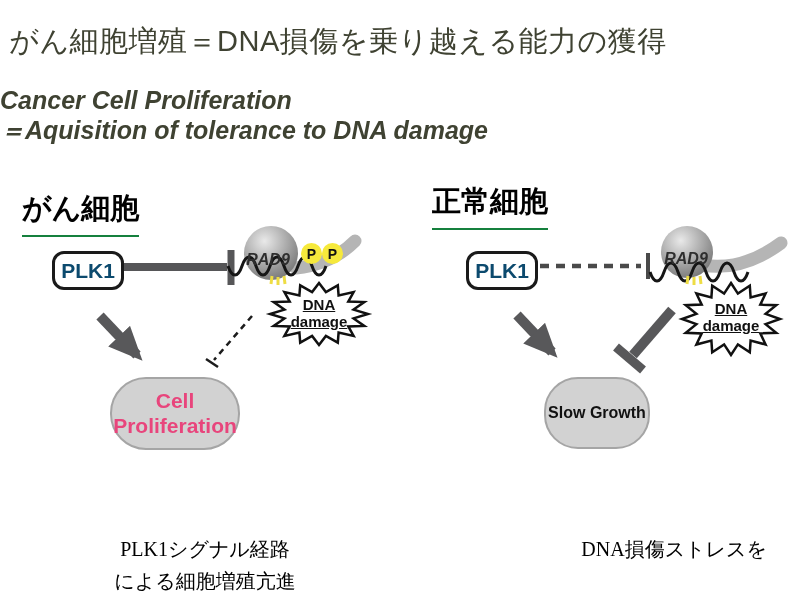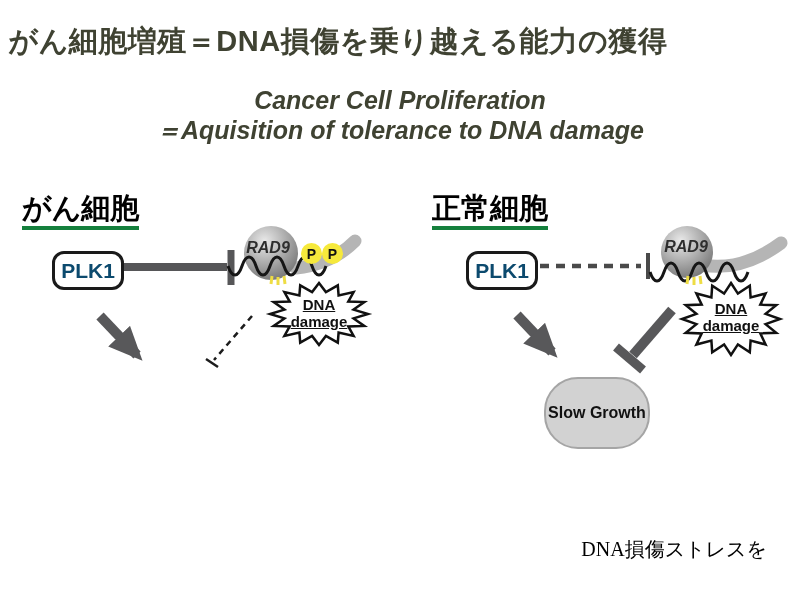--- a/index.html
+++ b/index.html
@@ -1,30 +1,30 @@
 <!DOCTYPE html>
 <html><head>
 <meta charset="utf-8">
 <style>
   html,body{margin:0;padding:0;background:#fff;}
   .canvas{position:relative;width:800px;height:598px;background:#ffffff;overflow:hidden;
           font-family:"Liberation Sans",sans-serif;}
   .abs{position:absolute;}
-  .title{top:22px;left:0;width:676px;text-align:center;font-size:29px;font-weight:bold;
+  .title{top:22px;left:0;width:676px;text-align:center;font-size:29px;font-weight:normal;
          color:#3f4232;letter-spacing:0.5px;}
-  .subtitle{left:0;width:800px;text-align:center;font-size:25px;font-weight:bold;
+  .subtitle{left:0;width:800px;text-align:left;font-size:25px;font-weight:bold;
             font-style:italic;color:#3f4232;}
   .sub1{top:86px;} .sub2{top:114px;}
-  .panel-heading{font-size:29px;font-weight:bold;color:#000;border-bottom:4px solid #15803d;
-                 padding-bottom:1px;line-height:1.1;}
-  .ph-left{left:22px;top:193px;} .ph-right{left:432px;top:193px;}
+  .panel-heading{font-size:29px;font-weight:bold;color:#000;border-bottom:2px solid #15803d;
+                 padding-bottom:10px;line-height:1.1;}
+  .ph-left{left:22px;top:193px;} .ph-right{left:432px;top:186px;}
   .plk1-box{width:66px;height:33px;border:3px solid #1a1a1a;border-radius:12px;background:#fff;
             display:flex;align-items:center;justify-content:center;font-size:21px;font-weight:bold;color:#0c4a6e;}
   .plk1-left{left:52px;top:251px;} .plk1-right{left:466px;top:251px;}
-  .rad9-label{width:60px;text-align:center;font-size:16px;font-weight:bold;font-style:italic;color:#2e2e2e;}
+  .rad9-label{width:60px;text-align:center;font-size:16px;font-weight:bold;font-style:italic;color:#2e2e2e;margin-top:12px;}
   .rad9-left{left:238px;top:239px;} .rad9-right{left:656px;top:238px;}
   .p-circle{width:21px;height:21px;border-radius:50%;background:#f6e93c;display:flex;
             align-items:center;justify-content:center;font-size:14px;font-weight:bold;color:#111;}
   .p1{left:301px;top:243px;} .p2{left:322px;top:243px;}
   .dna-text{width:84px;text-align:center;font-size:15px;font-weight:bold;color:#111;line-height:1.1;text-decoration:underline;}
   .dna-left{left:277px;top:297px;} .dna-right{left:689px;top:301px;}
   .pill{background:#d2d2d2;border:2px solid #a5a5a5;display:flex;flex-direction:column;
         align-items:center;justify-content:center;text-align:center;}
   .pill-cp{left:110px;top:377px;width:126px;height:69px;border-radius:36px;
            font-size:21px;font-weight:bold;color:#e8457c;line-height:1.15;}
@@ -113,20 +113,28 @@
   <div class="abs plk1-box plk1-left">
     <span>PLK1</span>
   </div>
   <div class="abs rad9-label rad9-left">RAD9</div>
   <div class="abs p-circle p1">P</div>
   <div class="abs p-circle p2">P</div>
   <div class="abs dna-text dna-left">
     <div>DNA</div>
     <div>damage</div>
   </div>
+  <div class="abs pill pill-cp">
+    <div>Cell</div>
+    <div>Proliferation</div>
+  </div>
+  <div class="abs caption cap-left">
+    <div>PLK1シグナル経路</div>
+    <div>による細胞増殖亢進</div>
+  </div>
 
   <div class="abs panel-heading ph-right">正常細胞</div>
   <div class="abs plk1-box plk1-right">
     <span>PLK1</span>
   </div>
   <div class="abs rad9-label rad9-right">RAD9</div>
   <div class="abs dna-text dna-right">
     <div>DNA</div>
     <div>damage</div>
   </div>

